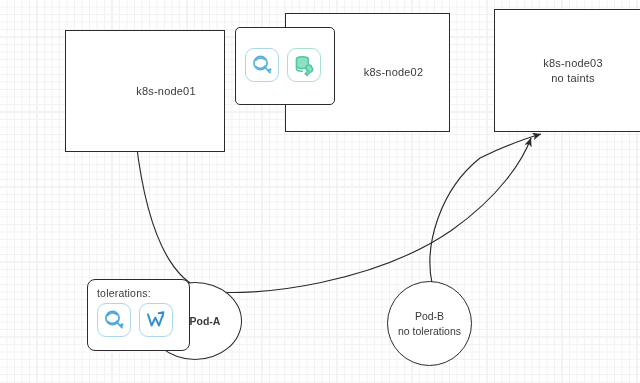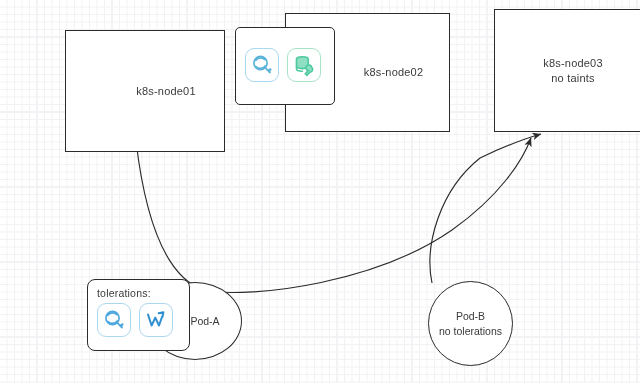--- a/index.html
+++ b/index.html
@@ -126,21 +126,21 @@
           <path d="M4.5 9.7 v3.4 c0 1.4 2.6 2.5 5.9 2.5 s5.9-1.1 5.9-2.5 V9.7" fill="#8fe0c2" stroke="#4ec9a0"></path>
           <path d="M4.5 13.1 v2.6 c0 1.4 2.6 2.5 5.9 2.5" fill="none" stroke="#4ec9a0"></path>
           <path d="M19.6 14.2 a2.8 2.8 0 1 0 -3.2 3.4 l-3.1 3.1 1.6 1.6 3.1-3.1 a2.8 2.8 0 0 0 1.6-5z" fill="#8fe0c2" stroke="#4ec9a0"></path>
         </svg>
       </span>
     </div>
   </div>
 
   <div class="podellipse" style="left:148px;top:282px;width:94px;height:78px;">
   </div>
-  <span class="podlabel-right" style="left:182px;top:315px;width:46px;">Pod-A</span>
+  <span class="podlabel-right" style="left:182px;top:315px;width:46px;font-weight:bold;">Pod-A</span>
 
   <div class="taintbox" style="left:87px;top:279px;width:103px;height:72px;border-radius:8px;">
     <span class="taintlabel">tolerations:</span>
     <div class="iconrow">
       <span class="icon blue">
         <svg width="24" height="24" viewBox="0 0 24 24" fill="none" stroke="#4ea8de" stroke-width="1.7" stroke-linecap="round">
           <circle cx="10.5" cy="10" r="6.6"></circle>
           <path d="M5.6 7.4 A6.2 6.2 0 0 1 15 6.6"></path>
           <path d="M15.2 13 A6.2 6.2 0 0 1 6 13.6"></path>
           <path d="M15.2 14.7 L20 19.6"></path>
@@ -149,21 +149,21 @@
       </span>
       <span class="icon blue">
         <svg width="24" height="24" viewBox="0 0 24 24" fill="none" stroke="#2f8fd0" stroke-width="2" stroke-linecap="round" stroke-linejoin="round">
           <path d="M4 6.5 L7.6 17.5 L11.3 9.6 L15 17.5 L18 9"></path>
           <path d="M14.6 5.2 L19.4 4.2 L18.4 9"></path>
         </svg>
       </span>
     </div>
   </div>
 
-  <div class="podellipse" style="left:428px;top:281px;width:85px;height:85px;flex-direction:column;">
+  <div class="podellipse" style="left:387px;top:281px;width:85px;height:85px;flex-direction:column;">
     <span>Pod-B</span>
     <span>no tolerations</span>
   </div>
 
   <svg class="edges" viewBox="0 0 640 383">
     <defs>
       <marker id="ah" markerWidth="9" markerHeight="9" refX="7.4" refY="3.2" orient="auto" markerUnits="strokeWidth">
         <path d="M0,0 L7.6,3.2 L0,6.4 L1.9,3.2 z" fill="#2b2b2b"></path>
       </marker>
     </defs>

